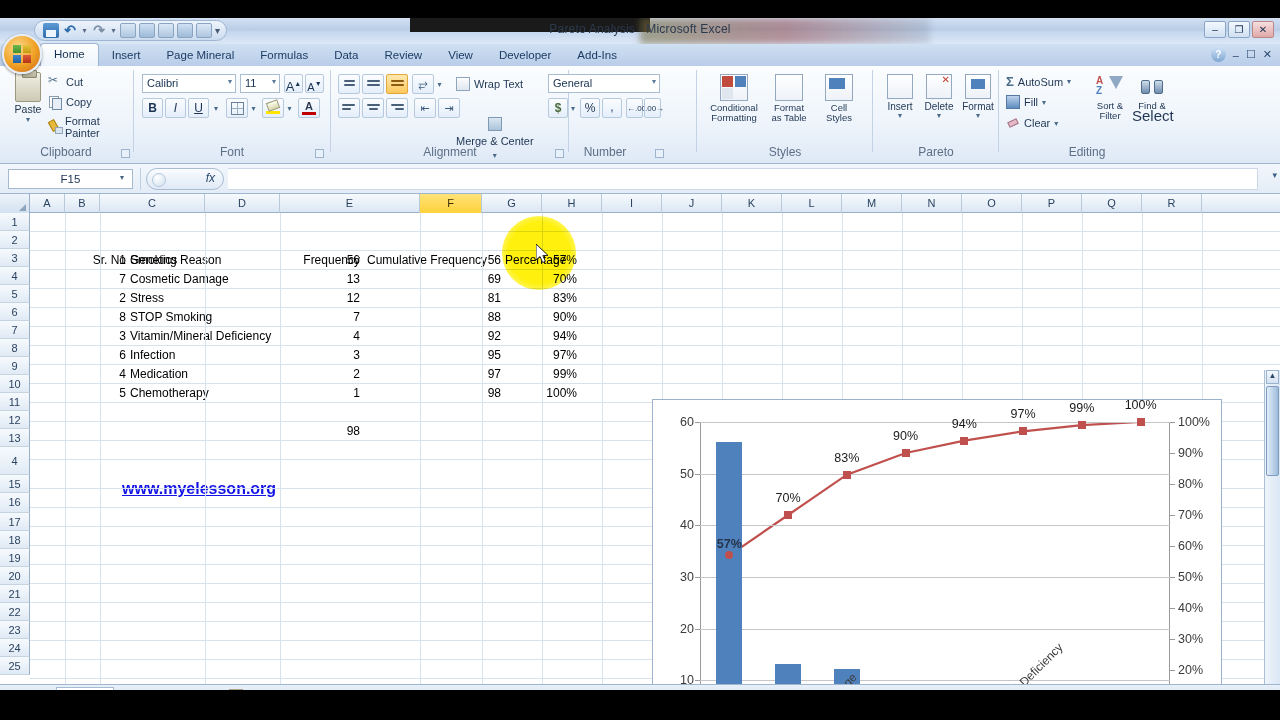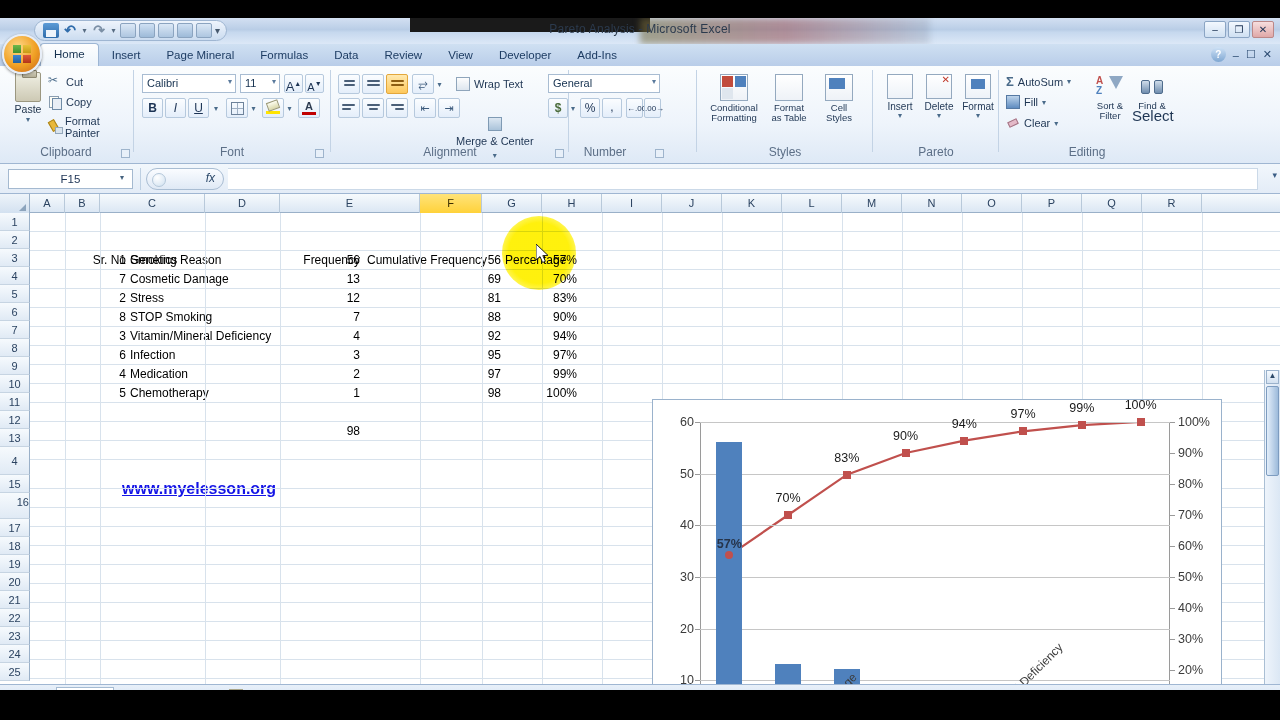--- a/index.html
+++ b/index.html
@@ -577,21 +577,21 @@
         <div class="rh" style="height: 18px; line-height: 18px;">6</div>
         <div class="rh" style="height: 18px; line-height: 18px;">7</div>
         <div class="rh" style="height: 18px; line-height: 18px;">8</div>
         <div class="rh" style="height: 18px; line-height: 18px;">9</div>
         <div class="rh" style="height: 18px; line-height: 18px;">10</div>
         <div class="rh" style="height: 18px; line-height: 18px;">11</div>
         <div class="rh" style="height: 18px; line-height: 18px;">12</div>
         <div class="rh" style="height: 18px; line-height: 18px;">13</div>
         <div class="rh" style="height: 28px; line-height: 28px;">4</div>
         <div class="rh" style="height: 18px; line-height: 18px;">15</div>
-        <div class="rh" style="height: 26px; line-height: 18px; text-align: right;">16</div>
+        <div class="rh" style="height: 20px; line-height: 18px;">16</div>
         <div class="rh" style="height: 18px; line-height: 18px;">17</div>
         <div class="rh" style="height: 18px; line-height: 18px;">18</div>
         <div class="rh" style="height: 18px; line-height: 18px;">19</div>
         <div class="rh" style="height: 18px; line-height: 18px;">20</div>
         <div class="rh" style="height: 18px; line-height: 18px;">21</div>
         <div class="rh" style="height: 18px; line-height: 18px;">22</div>
         <div class="rh" style="height: 18px; line-height: 18px;">23</div>
         <div class="rh" style="height: 18px; line-height: 18px;">24</div>
         <div class="rh" style="height: 18px; line-height: 18px;">25</div>
       </div>

